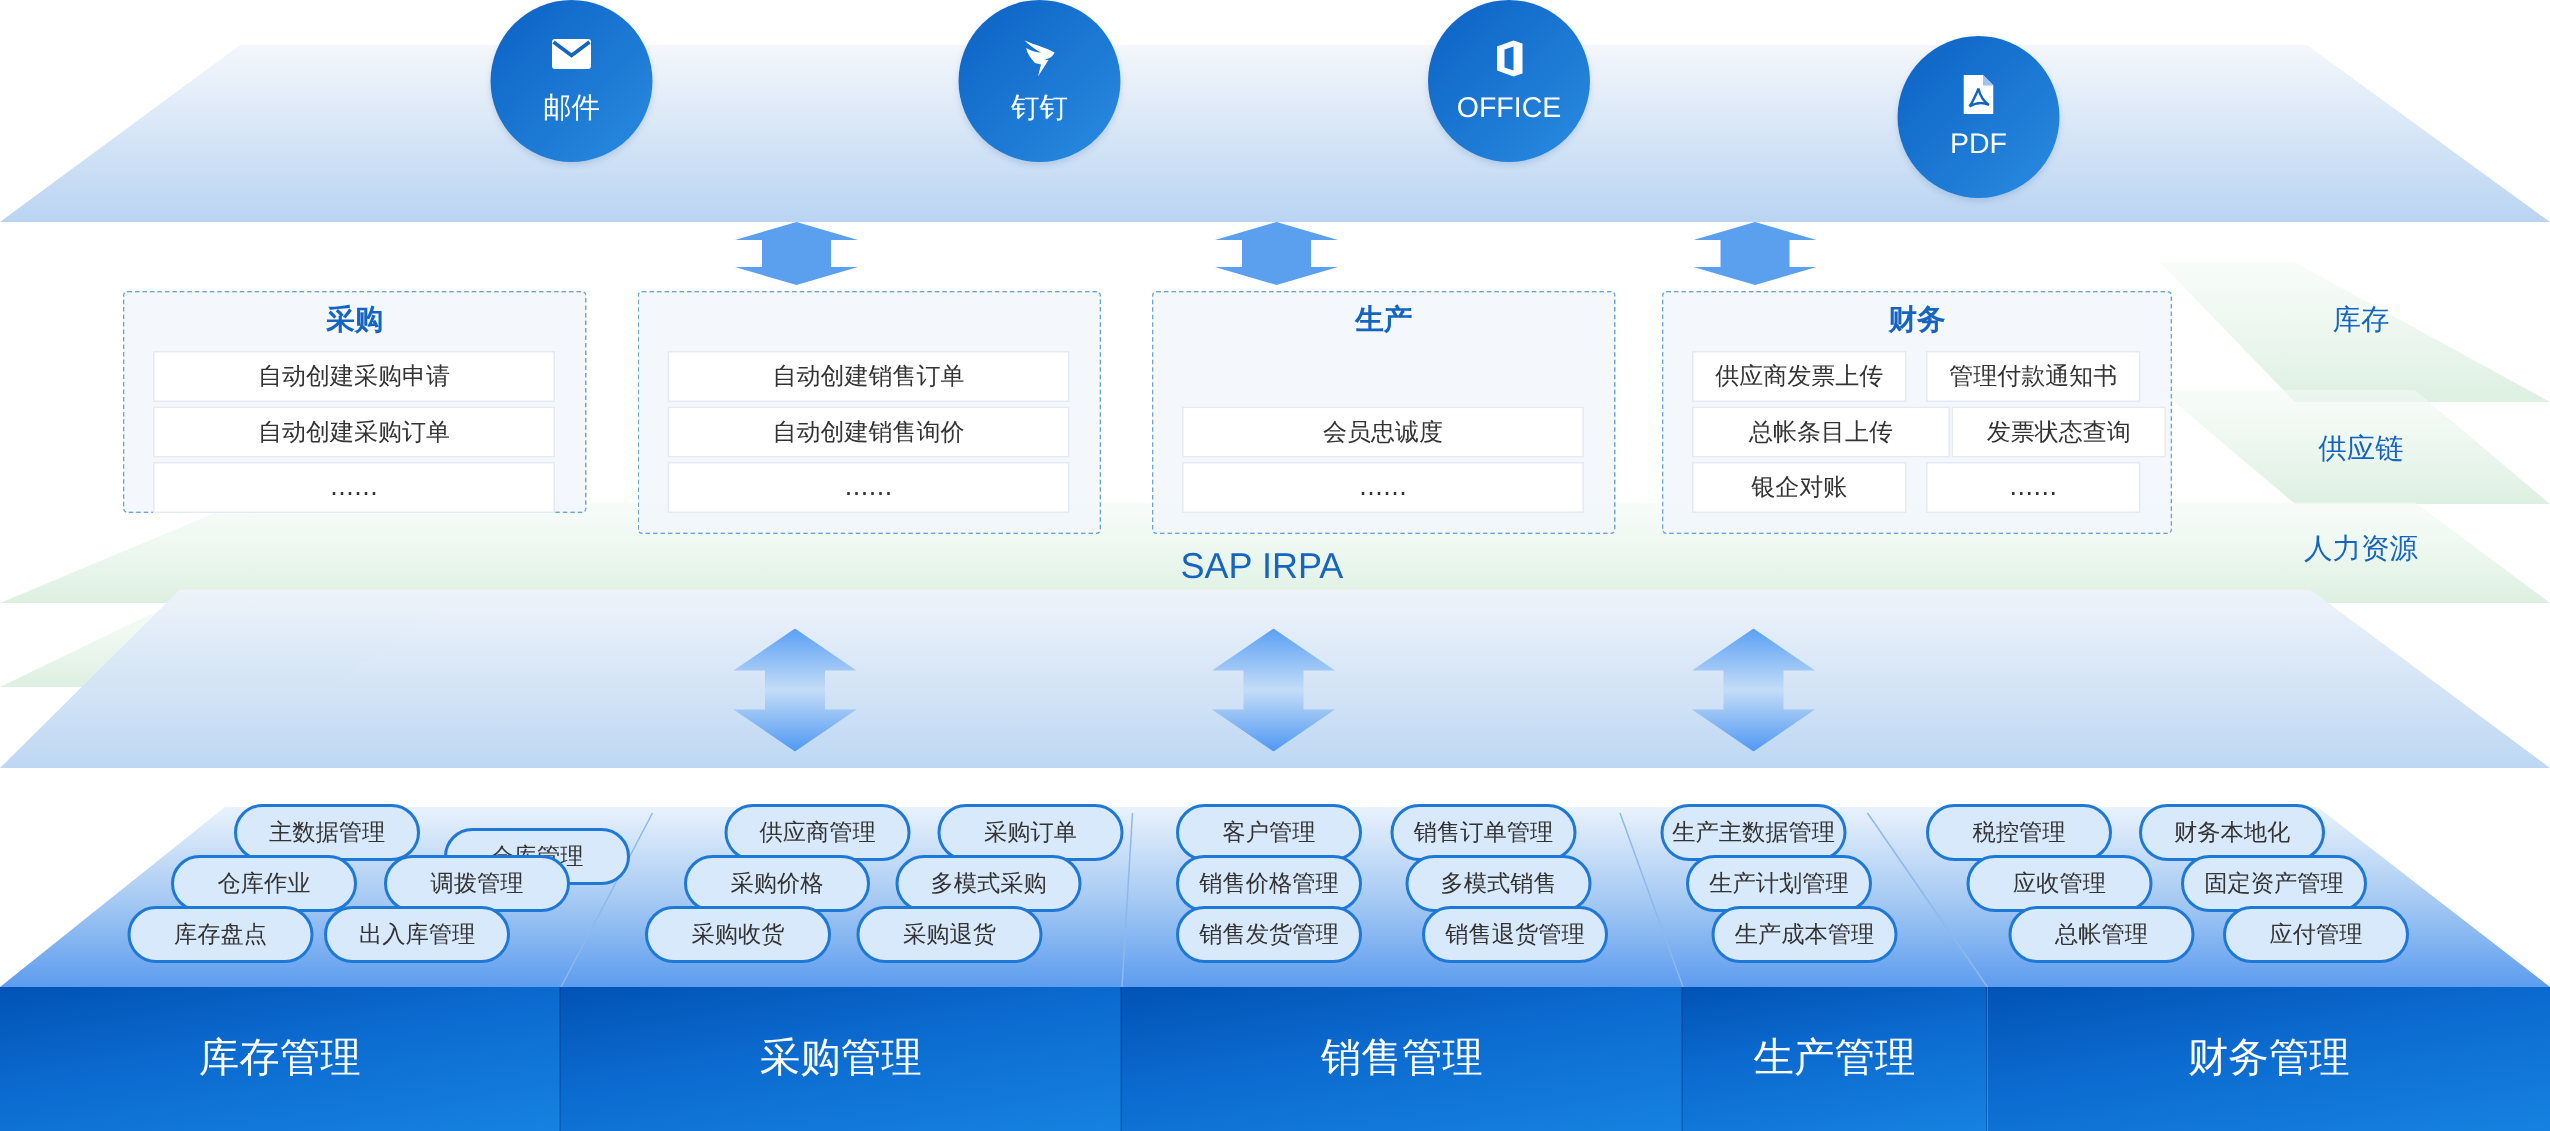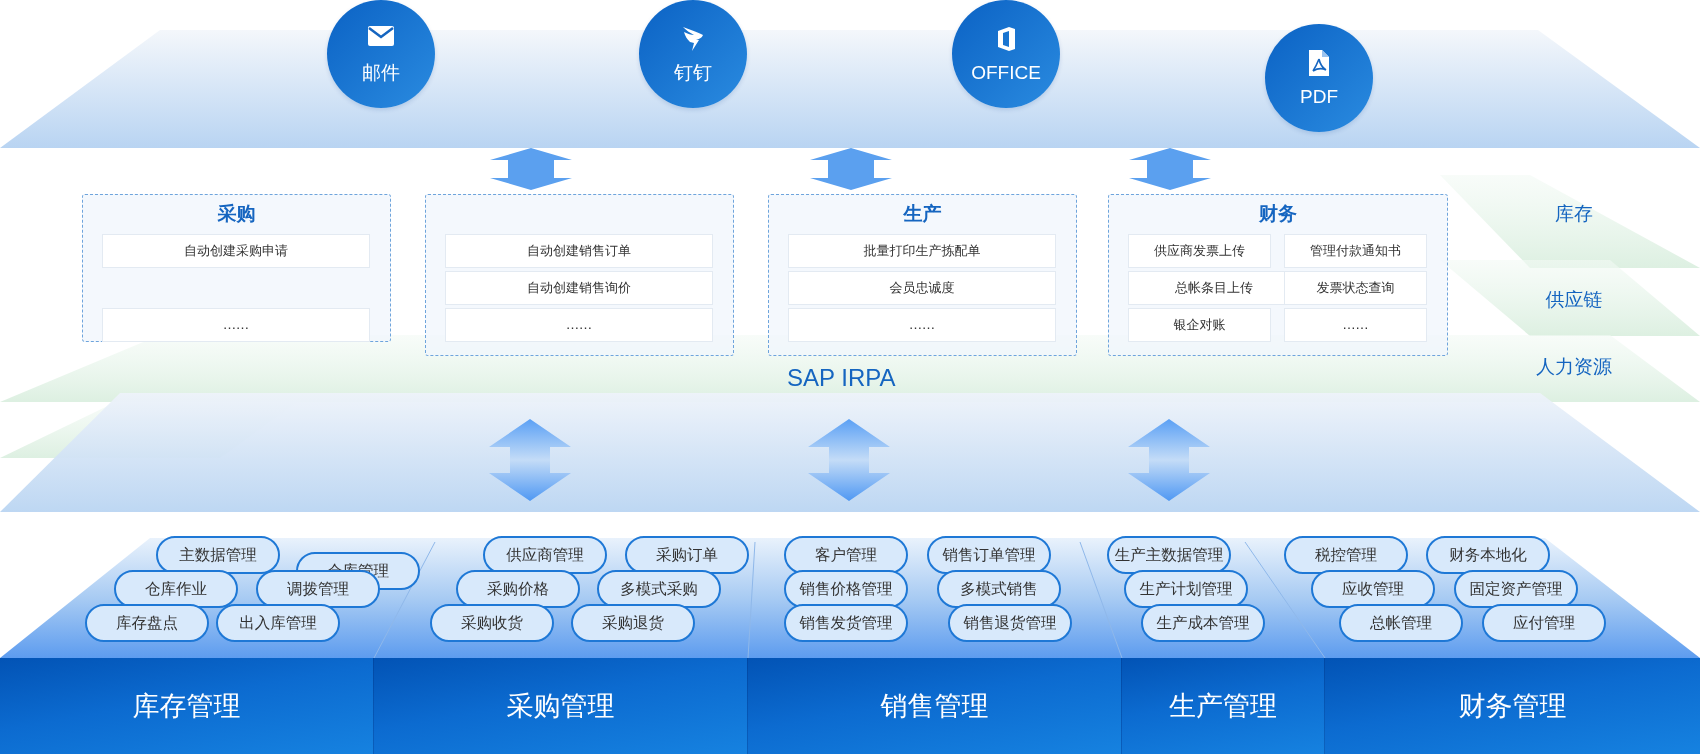--- a/index.html
+++ b/index.html
@@ -23,21 +23,21 @@
   .panel {
     position: absolute; border: 1.5px dashed #6ea4dc; border-radius: 3px;
     background: rgba(240,246,252,0.75);
   }
   .panel .ptitle {
     position: absolute; left: 0; right: 0; top: 6px; text-align: center;
     font-size: 19px; color: #1565c0; font-weight: bold; line-height: 24px;
   }
   .cell {
     position: absolute; height: 34px; background: #ffffff; border: 1px solid #e3eaf2;
-    font-size: 13px; color: #333; text-align: center; line-height: 32px;
+    font-size: 16px; color: #333; text-align: center; line-height: 32px;
   }
 
   .side-lbl { position: absolute; font-size: 19px; color: #1565c0; width: 120px; text-align: center; line-height: 24px; }
   .sap { position: absolute; left: 787px; top: 364px; font-size: 24px; color: #1565c0; line-height: 28px; font-family: "Liberation Sans", "DejaVu Sans", sans-serif; }
 
   .bubble {
     position: absolute; height: 38px; border: 2px solid #1e78d6; border-radius: 20px;
     background: #d8e9fb; color: #333; font-size: 15.5px; text-align: center; line-height: 34px;
     white-space: nowrap;
   }
@@ -127,39 +127,39 @@
 <svg class="arrow-s" style="left:810px; top:148px;" viewBox="0 0 82 42">
     <polygon points="41,0 82,12 64,12 64,30 82,30 41,42 0,30 18,30 18,12 0,12" fill="#5ba0ef"></polygon>
   </svg>
 <svg class="arrow-s" style="left:1129px; top:148px;" viewBox="0 0 82 42">
     <polygon points="41,0 82,12 64,12 64,30 82,30 41,42 0,30 18,30 18,12 0,12" fill="#5ba0ef"></polygon>
   </svg>
 
 <div class="panel" style="left:82px; top:194px; width:309px; height:148px;">
   <div class="ptitle">采购</div>
   <div class="cell" style="left:19px; top:39px; width:268px;">自动创建采购申请</div>
+  <div class="cell" style="left:19px; top:76px; width:268px;">自动创建采购订单</div>
   <div class="cell" style="left:19px; top:113px; width:268px;">……</div>
 </div>
 <div class="panel" style="left:425px; top:194px; width:309px; height:162px;">
   <div class="cell" style="left:19px; top:39px; width:268px;">自动创建销售订单</div>
   <div class="cell" style="left:19px; top:76px; width:268px;">自动创建销售询价</div>
   <div class="cell" style="left:19px; top:113px; width:268px;">……</div>
 </div>
 <div class="panel" style="left:768px; top:194px; width:309px; height:162px;">
   <div class="ptitle">生产</div>
-  <div class="cell" style="left:19px; top:39px; width:268px;">批量打印生产拣配单</div>
   <div class="cell" style="left:19px; top:76px; width:268px;">会员忠诚度</div>
   <div class="cell" style="left:19px; top:113px; width:268px;">……</div>
 </div>
 <div class="panel" style="left:1108px; top:194px; width:340px; height:162px;">
   <div class="ptitle">财务</div>
   <div class="cell" style="left:19px; top:39px; width:143px;">供应商发票上传</div>
   <div class="cell" style="left:175px; top:39px; width:143px;">管理付款通知书</div>
   <div class="cell" style="left:19px; top:76px; width:172px;">总帐条目上传</div>
-  <div class="cell" style="left:175px; top:76px; width:143px;">发票状态查询</div>
+  <div class="cell" style="left:192px; top:76px; width:143px;">发票状态查询</div>
   <div class="cell" style="left:19px; top:113px; width:143px;">银企对账</div>
   <div class="cell" style="left:175px; top:113px; width:143px;">……</div>
 </div>
 
 <div class="side-lbl" style="left:1514px; top:201px;">库存</div>
 <div class="side-lbl" style="left:1514px; top:287px;">供应链</div>
 <div class="side-lbl" style="left:1514px; top:354px;">人力资源</div>
 
 <div class="sap">SAP IRPA</div>
 

